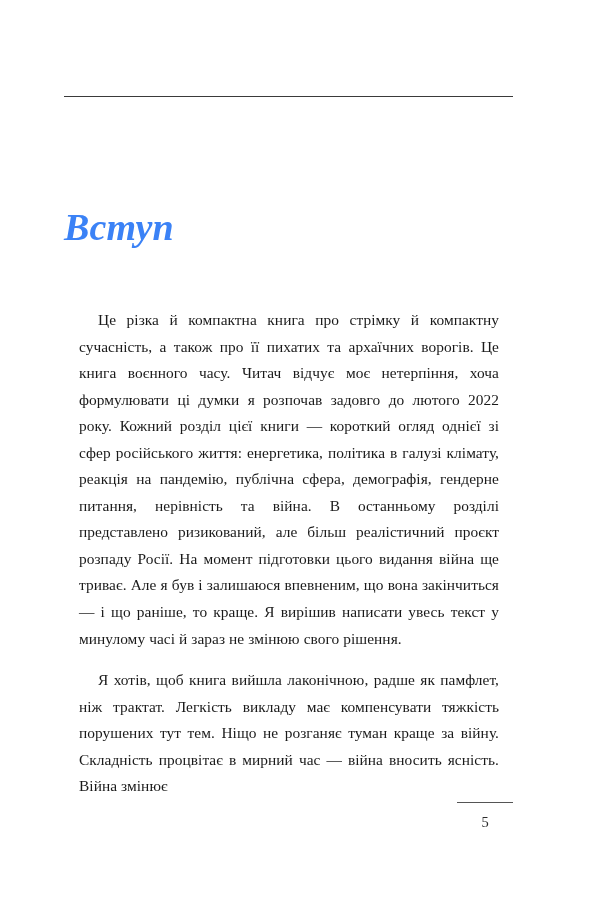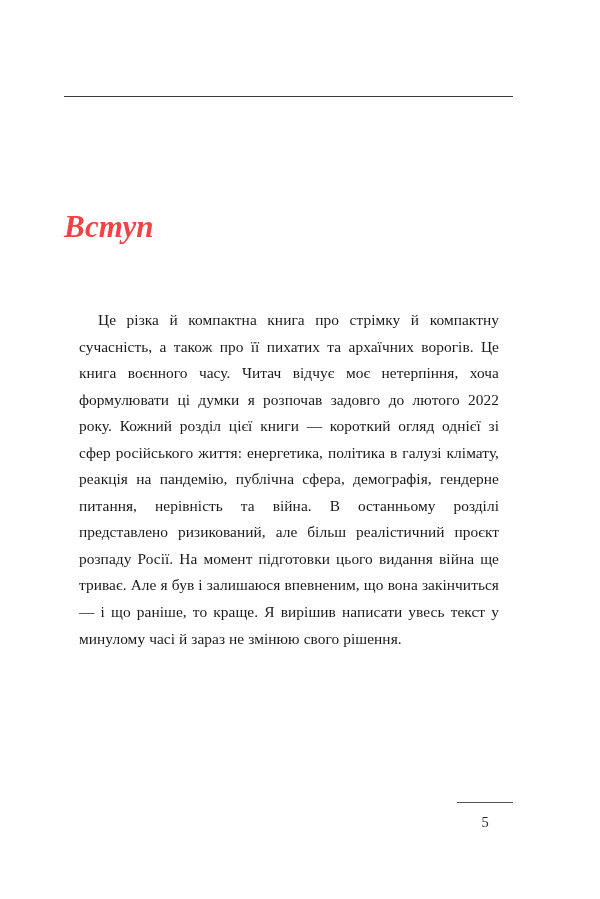--- a/index.html
+++ b/index.html
@@ -32,26 +32,26 @@
     height: 0;
     border-top: 1.4px solid #3a3a3a;
   }
 
   
   .chapter-title {
     position: absolute;
     left: 64px;
     top: 208px;
     margin: 0;
-    font-size: 31px;
+    font-size: 38px;
     line-height: 38px;
     font-weight: bold;
     font-style: italic;
     letter-spacing: 0.2px;
-    color: #ef4444;
+    color: #3b82f6;
   }
 
   
   .body-column {
     position: absolute;
     left: 64px;
     top: 292px;
     width: 450px;
   }
 
@@ -92,19 +92,20 @@
 <body>
 
 <div class="page">
 
   <div class="top-rule"></div>
 
   <h1 class="chapter-title">Вступ</h1>
 
   <div class="body-column">
     <p>Це різка й компактна книга про стрімку й компактну сучасність, а також про її пихатих та архаїчних ворогів. Це книга воєнного часу. Читач відчує моє нетерпіння, хоча формулювати ці думки я розпочав задовго до лютого 2022 року. Кожний розділ цієї книги — короткий огляд однієї зі сфер російського життя: енергетика, політика в галузі клімату, реакція на пандемію, публічна сфера, демографія, гендерне питання, нерівність та війна. В останньому розділі представлено ризикований, але більш реалістичний проєкт розпаду Росії. На момент підготовки цього видання війна ще триває. Але я був і залишаюся впевненим, що вона закінчиться — і що раніше, то краще. Я вирішив написати увесь текст у минулому часі й зараз не змінюю свого рішення.</p>
+    <p>Я хотів, щоб книга вийшла лаконічною, радше як памфлет, ніж трактат. Легкість викладу має компенсувати тяжкість порушених тут тем. Ніщо не розганяє туман краще за війну. Складність процвітає в мирний час — війна вносить ясність. Війна змінює</p>
   </div>
 
   <div class="bottom-rule"></div>
 
   <div class="folio">5</div>
 
 </div>
 
 </body></html>

